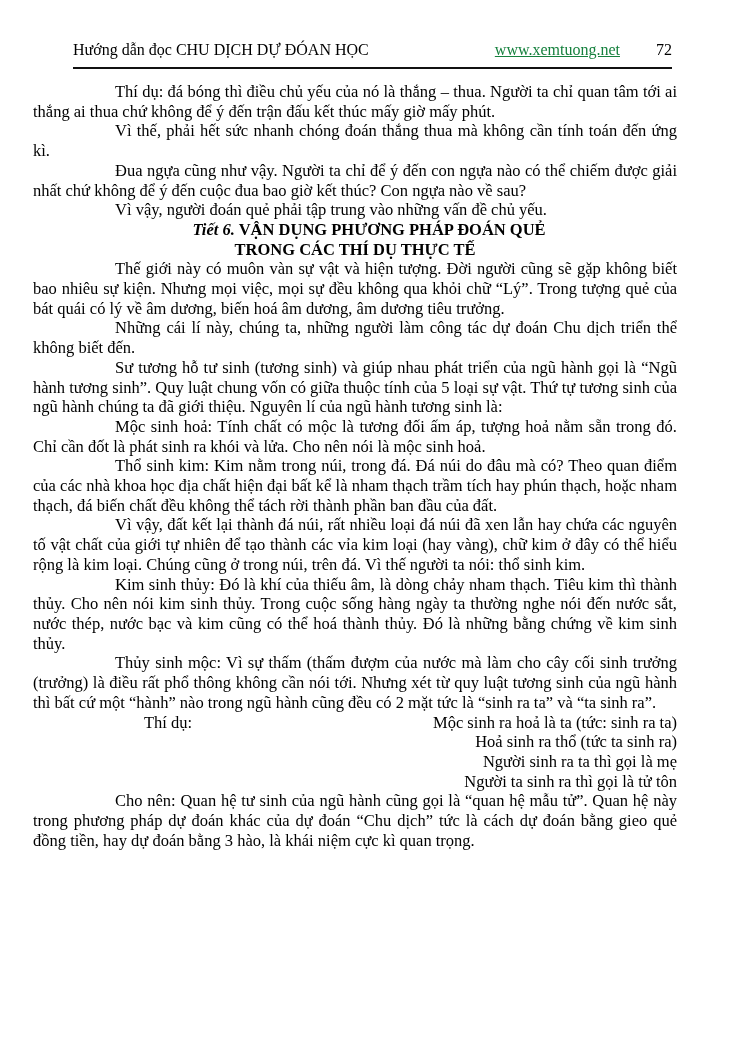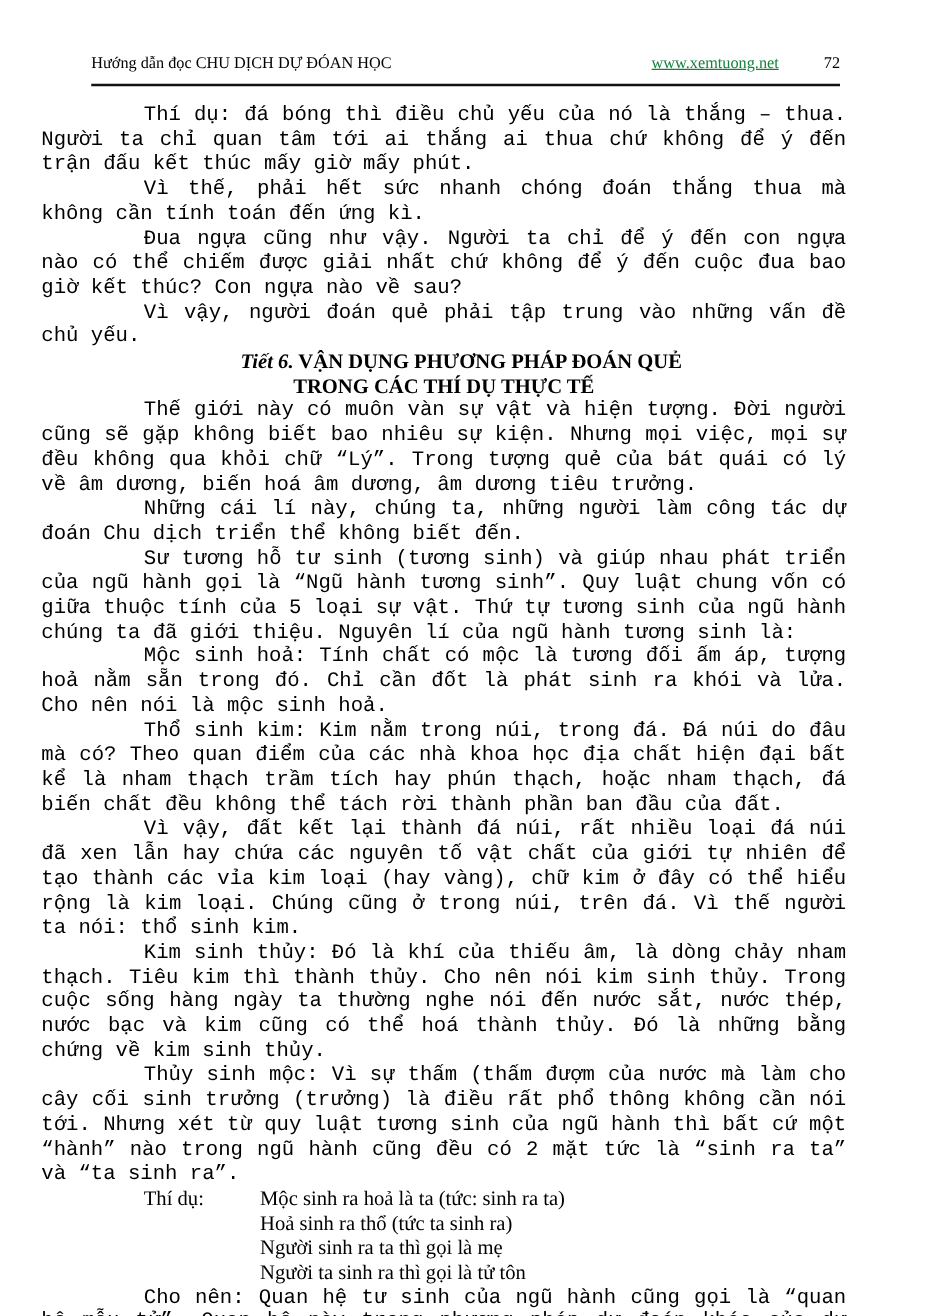--- a/index.html
+++ b/index.html
@@ -15,21 +15,21 @@
     color: #000000;
     font-family: "Liberation Serif", "DejaVu Serif", serif;
     overflow: hidden;
     box-sizing: border-box;
   }
   
   .header {
     margin: 40px 72px 0 73px;
     display: flex;
     align-items: baseline;
-    font-size: 13px;
+    font-size: 16px;
     line-height: 20px;
     white-space: nowrap;
   }
   .header-title { flex: 0 0 auto; }
   .header-spacer { flex: 1 1 auto; }
   .header-link {
     color: #15803d;
     text-decoration: underline;
     cursor: pointer;
   }
@@ -41,41 +41,41 @@
     height: 0;
   }
   
   .doc-body {
     margin: 13px 67px 0 33px;
     font-size: 16.5px;
     line-height: 19.7px;
     text-align: justify;
   }
   .doc-body p { margin: 0; }
-  .para { text-indent: 82px; font-family: Liberation Mono, monospace; }
+  .para { text-indent: 82px; }
   .center-heading {
     text-align: center;
     font-weight: bold;
     text-indent: 0;
   }
   .center-heading .tiet { font-style: italic; margin-left: 28px; }
   .subheading {
     font-weight: bold;
     text-indent: 0;
     padding-left: 62px;
     text-align: left;
   }
   .subheading .sub-num {
     display: inline-block;
     width: 33px;
   }
   .example-row {
     display: flex;
     padding-left: 82px;
-    text-align: left;
+    text-align: right;
     gap: 16px;
   }
   .example-label { flex: 0 0 77px; }
   .example-text { flex: 1 1 auto; }
 </style>
 </head>
 <body>
 
 <div class="page">
 

